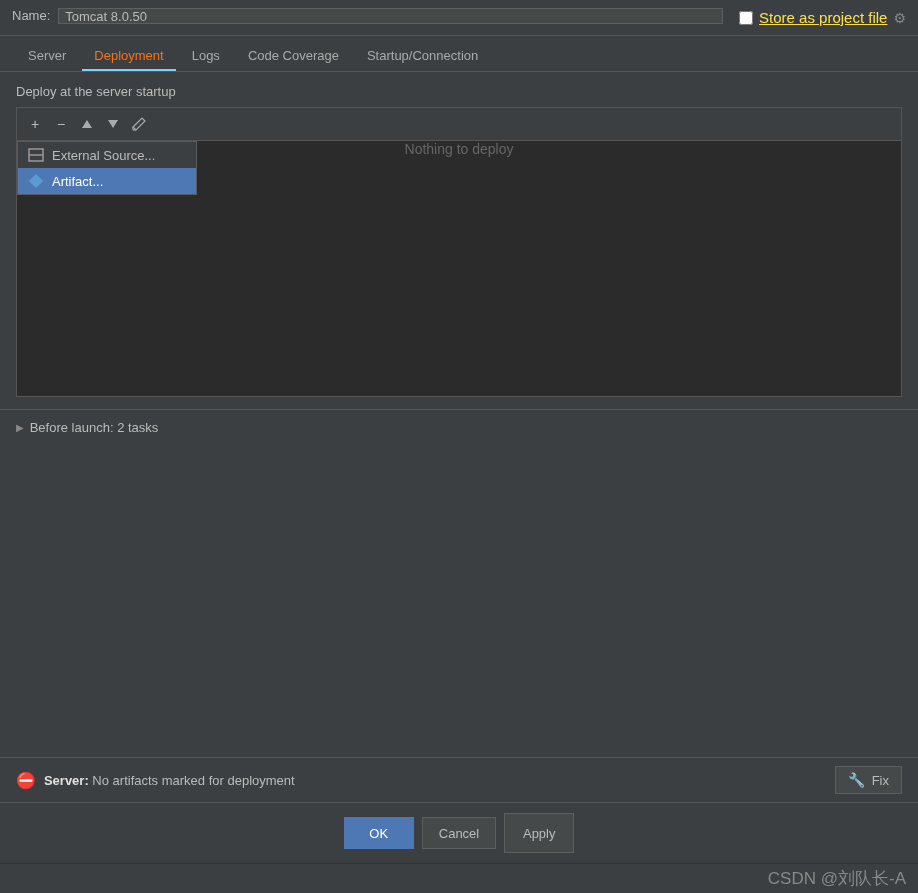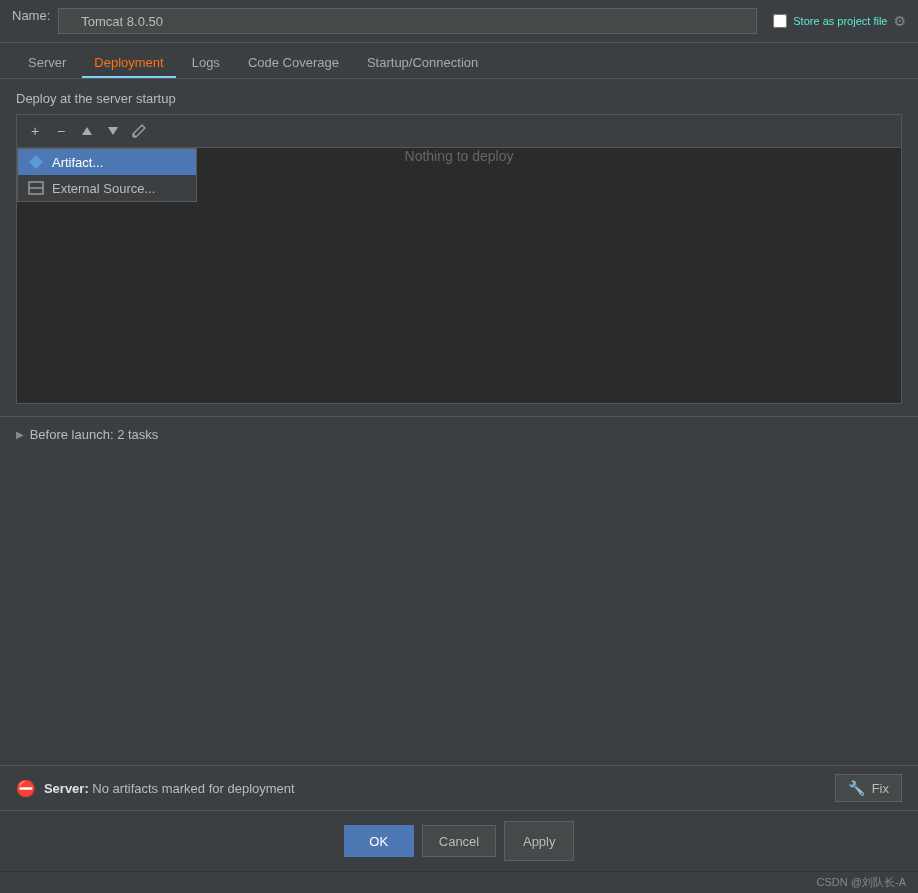--- a/index.html
+++ b/index.html
@@ -40,43 +40,44 @@
       color: #bbbbbb;
       margin-right: 8px;
       white-space: nowrap;
     }
 
     .name-input {
       flex: 1;
       background: #45494a;
       border: 1px solid #5e6060;
       color: #bbbbbb;
-      padding: 3px 22px;
-      font-size: 13px;
-      height: 26px;
+      padding: 3px 6px;
+      font-size: 13px;
+      height: 16px;
       outline: none;
     }
 
     .store-project-area {
       display: flex;
       align-items: center;
       margin-left: 16px;
       gap: 6px;
       white-space: nowrap;
     }
 
     .store-project-area input[type="checkbox"] {
       accent-color: #4e94ce;
       width: 14px;
       height: 14px;
     }
 
     .store-label {
-      color: #5eead4;
-      font-size: 11px;
+      color: #fde047;
+      font-size: 15px;
+      text-decoration: underline;
     }
 
     .gear-icon {
       color: #888;
       font-size: 14px;
       cursor: pointer;
     }
 
     
     .tabs-row {
@@ -316,21 +317,21 @@
       font-size: 13px;
       min-width: 70px;
       height: 40px;
     }
 
     
     .status-bar {
       background: #3c3f41;
       border-top: 1px solid #333;
       padding: 3px 12px;
-      font-size: 11px;
+      font-size: 17px;
       color: #888;
       display: flex;
       justify-content: flex-end;
       min-height: 22px;
       align-items: center;
     }
   </style>
 </head>
 <body>
 
@@ -375,37 +376,37 @@
           <svg width="14" height="14" viewBox="0 0 14 14">
             <path d="M1 10 L10 1 L13 4 L4 13 Z" fill="none" stroke="#aaa" stroke-width="1.2"></path>
             <line x1="1" y1="10" x2="1" y2="13" stroke="#aaa" stroke-width="1.2"></line>
             <line x1="1" y1="13" x2="4" y2="13" stroke="#aaa" stroke-width="1.2"></line>
           </svg>
         </button>
       </div>
 
       <div class="deploy-list-area">
         <div class="dropdown-menu">
-          <div class="dropdown-item selected">
-            <span class="item-icon">
-              <svg width="16" height="16" viewBox="0 0 16 16">
-                <rect x="3" y="3" width="10" height="10" transform="rotate(45 8 8)" fill="#5b9bd5"></rect>
-              </svg>
-            </span>
-            <span>Artifact...</span>
-          </div>
           <div class="dropdown-item">
             <span class="item-icon">
               <svg width="16" height="16" viewBox="0 0 16 16">
                 <rect x="1" y="2" width="14" height="12" fill="none" stroke="#999" stroke-width="1.5"></rect>
                 <line x1="1" y1="8" x2="15" y2="8" stroke="#999" stroke-width="1.5"></line>
               </svg>
             </span>
             <span>External Source...</span>
           </div>
+          <div class="dropdown-item selected">
+            <span class="item-icon">
+              <svg width="16" height="16" viewBox="0 0 16 16">
+                <rect x="3" y="3" width="10" height="10" transform="rotate(45 8 8)" fill="#5b9bd5"></rect>
+              </svg>
+            </span>
+            <span>Artifact...</span>
+          </div>
         </div>
       </div>
 
       <div class="deploy-content">
         <span class="nothing-label">Nothing to deploy</span>
       </div>
     </div>
   </div>
 
   <div class="before-launch">

